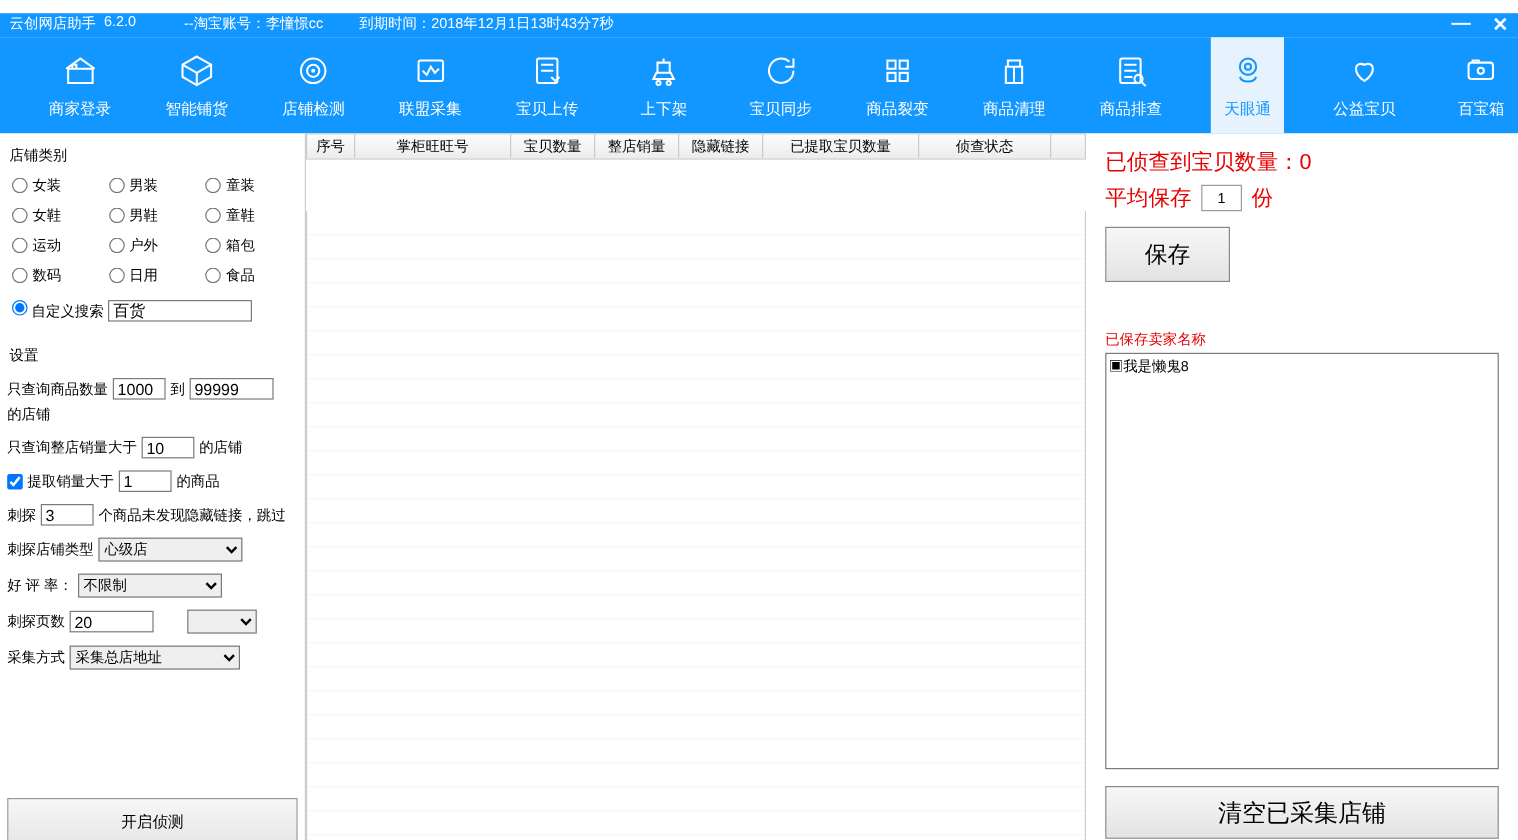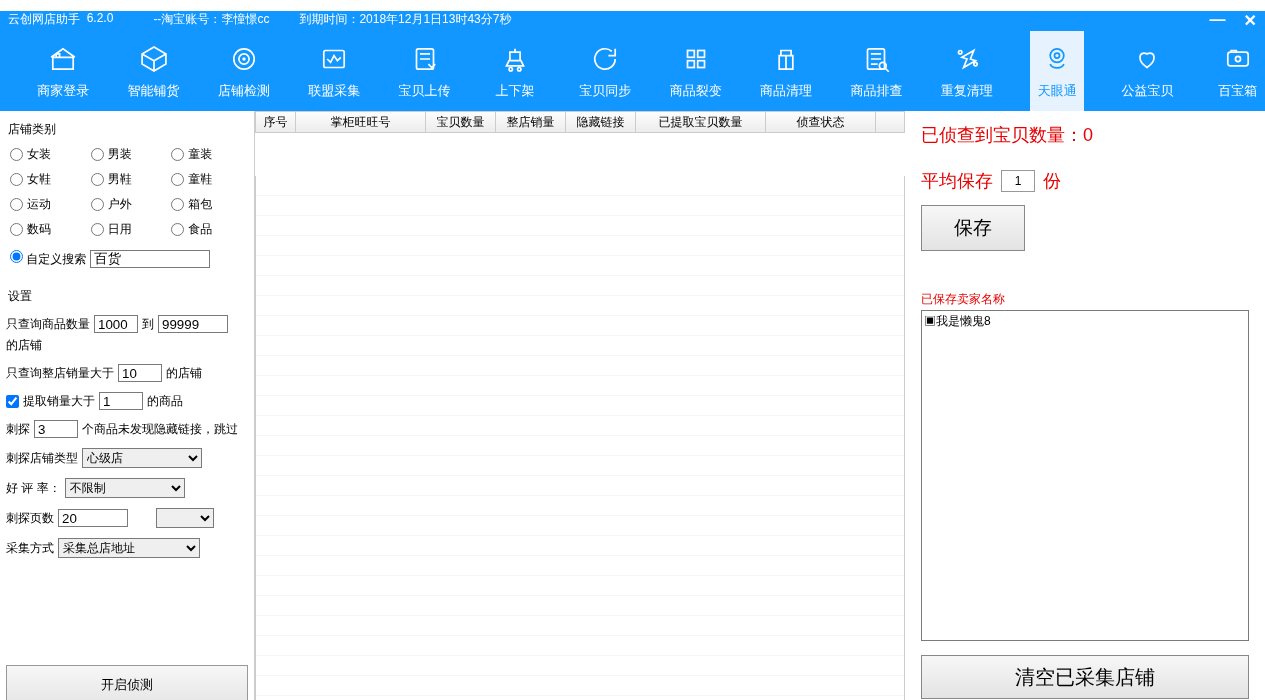--- a/index.html
+++ b/index.html
@@ -37,21 +37,21 @@
 .start-btn { margin-top: auto; height: 40px; background: linear-gradient(#f7f7f7,#e6e6e6); border: 1px solid #999; font-size: 13px; cursor: pointer; }
 
 .center { flex: 1; display: flex; flex-direction: column; gap: 43px; }
 .table-head { display: flex; height: 22px; border: 1px solid #ccc; background: linear-gradient(#fdfdfd,#ececec); font-size: 12px; }
 .table-head div { border-right: 1px solid #ccc; display: flex; align-items: center; justify-content: center; }
 .table-body { flex: 1; border: 1px solid #ccc; border-top: none; background: repeating-linear-gradient(#fff, #fff 20px, #fff 20px, #fff 21px); position: relative; }
 .table-body::before { content: ""; position: absolute; inset: 0; background-image: linear-gradient(to bottom, transparent 19px, #eee 20px); background-size: 100% 20px; }
 
 .rightpanel { width: 360px; padding: 12px 16px; display: flex; flex-direction: column; }
 .red-text { color: #e60000; font-size: 18px; font-weight: 500; }
-.avg-row { display: flex; align-items: center; gap: 8px; margin-top: 22px; }
+.avg-row { display: flex; align-items: center; gap: 8px; margin-top: 6px; }
 .avg-row input { width: 34px; height: 22px; border: 1px solid #999; text-align: center; }
 .save-btn { margin-top: 12px; width: 104px; height: 46px; font-size: 19px; background: linear-gradient(#f7f7f7,#e3e3e3); border: 1px solid #888; cursor: pointer; }
 .saved-label { color: #e60000; font-size: 12px; margin-top: 40px; }
 .saved-box { flex: 1; border: 1px solid #7a7a7a; margin-top: 2px; padding: 2px; font-size: 12px; overflow: auto; min-height: 260px; }
 .clear-btn { margin-top: 14px; height: 44px; font-size: 20px; background: linear-gradient(#f7f7f7,#e3e3e3); border: 1px solid #888; cursor: pointer; }
 </style>
 </head>
 <body>
 
 <div class="titlebar">
@@ -136,28 +136,20 @@
     </div>
     <div class="tool-item">
       <svg viewBox="0 0 40 40">
         <rect x="10" y="8" width="20" height="24" rx="2"></rect>
         <path d="M14 14h12M14 20h12M14 26h8"></path>
         <circle cx="28" cy="28" r="4"></circle>
         <path d="M31 31l4 4"></path>
       </svg>
       <span class="label">商品排查</span>
     </div>
-    <div class="tool-item">
-      <svg viewBox="0 0 40 40">
-        <path d="M28 10l-4 10 6 2-14 8 4-10-6-2z"></path>
-        <circle cx="12" cy="12" r="2"></circle>
-        <circle cx="30" cy="26" r="2"></circle>
-      </svg>
-      <span class="label">重复清理</span>
-    </div>
     <div class="tool-item active">
       <svg viewBox="0 0 40 40">
         <circle cx="20" cy="16" r="8"></circle>
         <circle cx="20" cy="16" r="3"></circle>
         <path d="M12 26c2 6 14 6 16 0"></path>
       </svg>
       <span class="label">天眼通</span>
     </div>
     <div class="tool-item">
       <svg viewBox="0 0 40 40">

